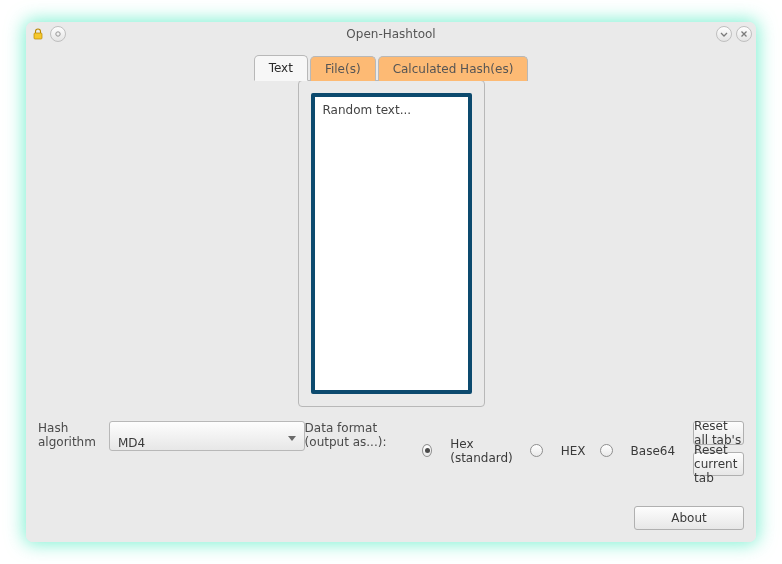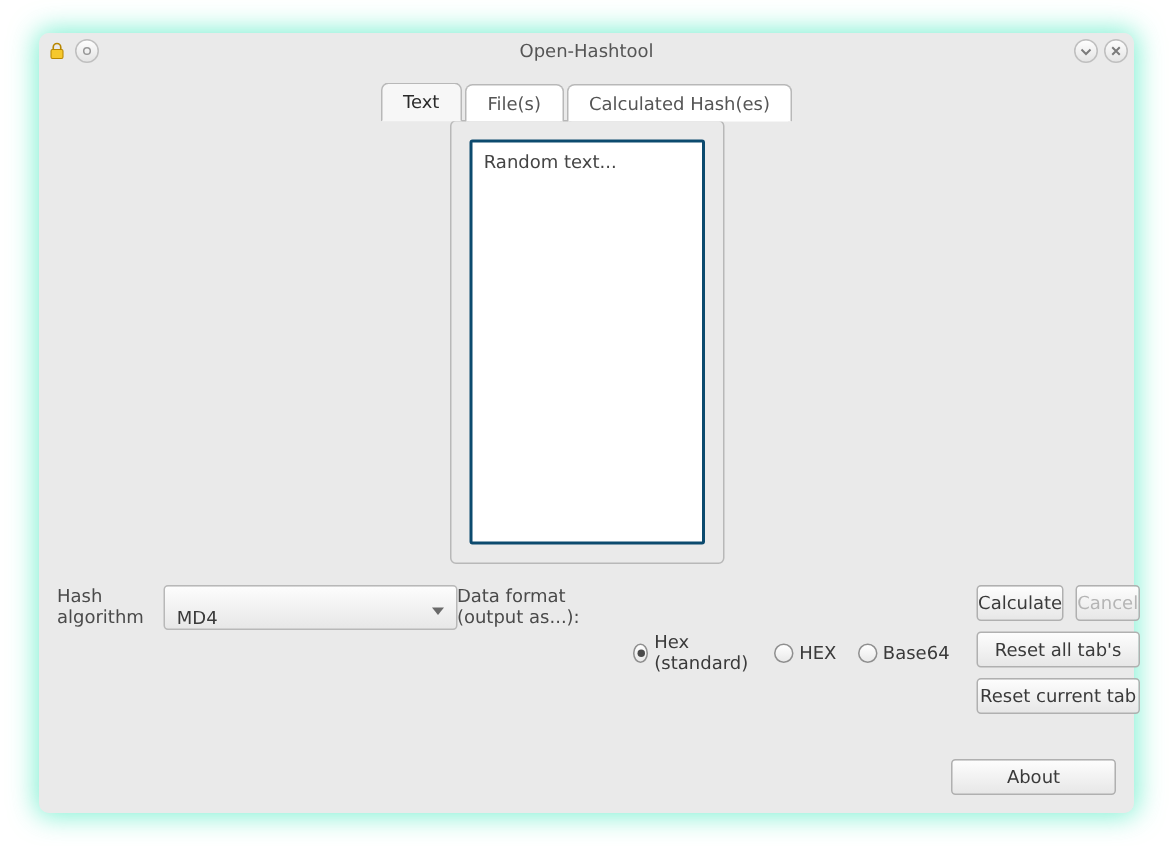--- a/index.html
+++ b/index.html
@@ -90,21 +90,21 @@
     display: flex;
     align-items: flex-end;
     margin-left: 2px;
   }
   .tab {
     padding: 5px 14px;
     border: 1px solid #b8b8b8;
     border-bottom: none;
     border-top-left-radius: 5px;
     border-top-right-radius: 5px;
-    background: #ffffff;
+    background: #fdba74;
     color: #555;
     margin-right: 2px;
     position: relative;
     top: 1px;
     cursor: pointer;
     font-size: 12px;
   }
   .tab.active {
     background: #f7f7f7;
     color: #2a2a2a;
@@ -116,21 +116,21 @@
     border: 1px solid #b8b8b8;
     border-radius: 4px;
     background: #eaeaea;
     padding: 12px;
     margin-top: 0;
   }
   .text-input {
     width: 100%;
     height: 100%;
     resize: none;
-    border: 2px solid #0c4a6e;
+    border: 4px solid #0c4a6e;
     background: #ffffff;
     border-radius: 2px;
     padding: 6px 8px;
     font-family: inherit;
     font-size: 12px;
     color: #444;
     outline: none;
   }
 
   
@@ -180,21 +180,21 @@
   .radio-row {
     display: flex;
     align-items: center;
     gap: 14px;
     margin-left: 6px;
     margin-top: 4px;
   }
   .radio-item {
     display: flex;
     align-items: center;
-    gap: 4px;
+    gap: 18px;
     cursor: pointer;
     font-size: 12px;
     color: #3a3a3a;
   }
   .radio-circle {
     width: 13px;
     height: 13px;
     border: 1px solid #8f8f8f;
     border-radius: 50%;
     background: linear-gradient(#fff,#e9e9e9);
@@ -308,24 +308,20 @@
               <span>HEX</span>
             </label>
             <label class="radio-item">
               <span class="radio-circle"></span>
               <span>Base64</span>
             </label>
           </div>
         </div>
 
         <div class="controls-right">
-          <div class="btn-row-two">
-            <div class="btn">Calculate</div>
-            <div class="btn disabled">Cancel</div>
-          </div>
           <div class="btn btn-wide">Reset all tab's</div>
           <div class="btn btn-wide">Reset current tab</div>
         </div>
       </div>
 
       <div class="footer">
         <div class="btn">About</div>
       </div>
 
     </div>

